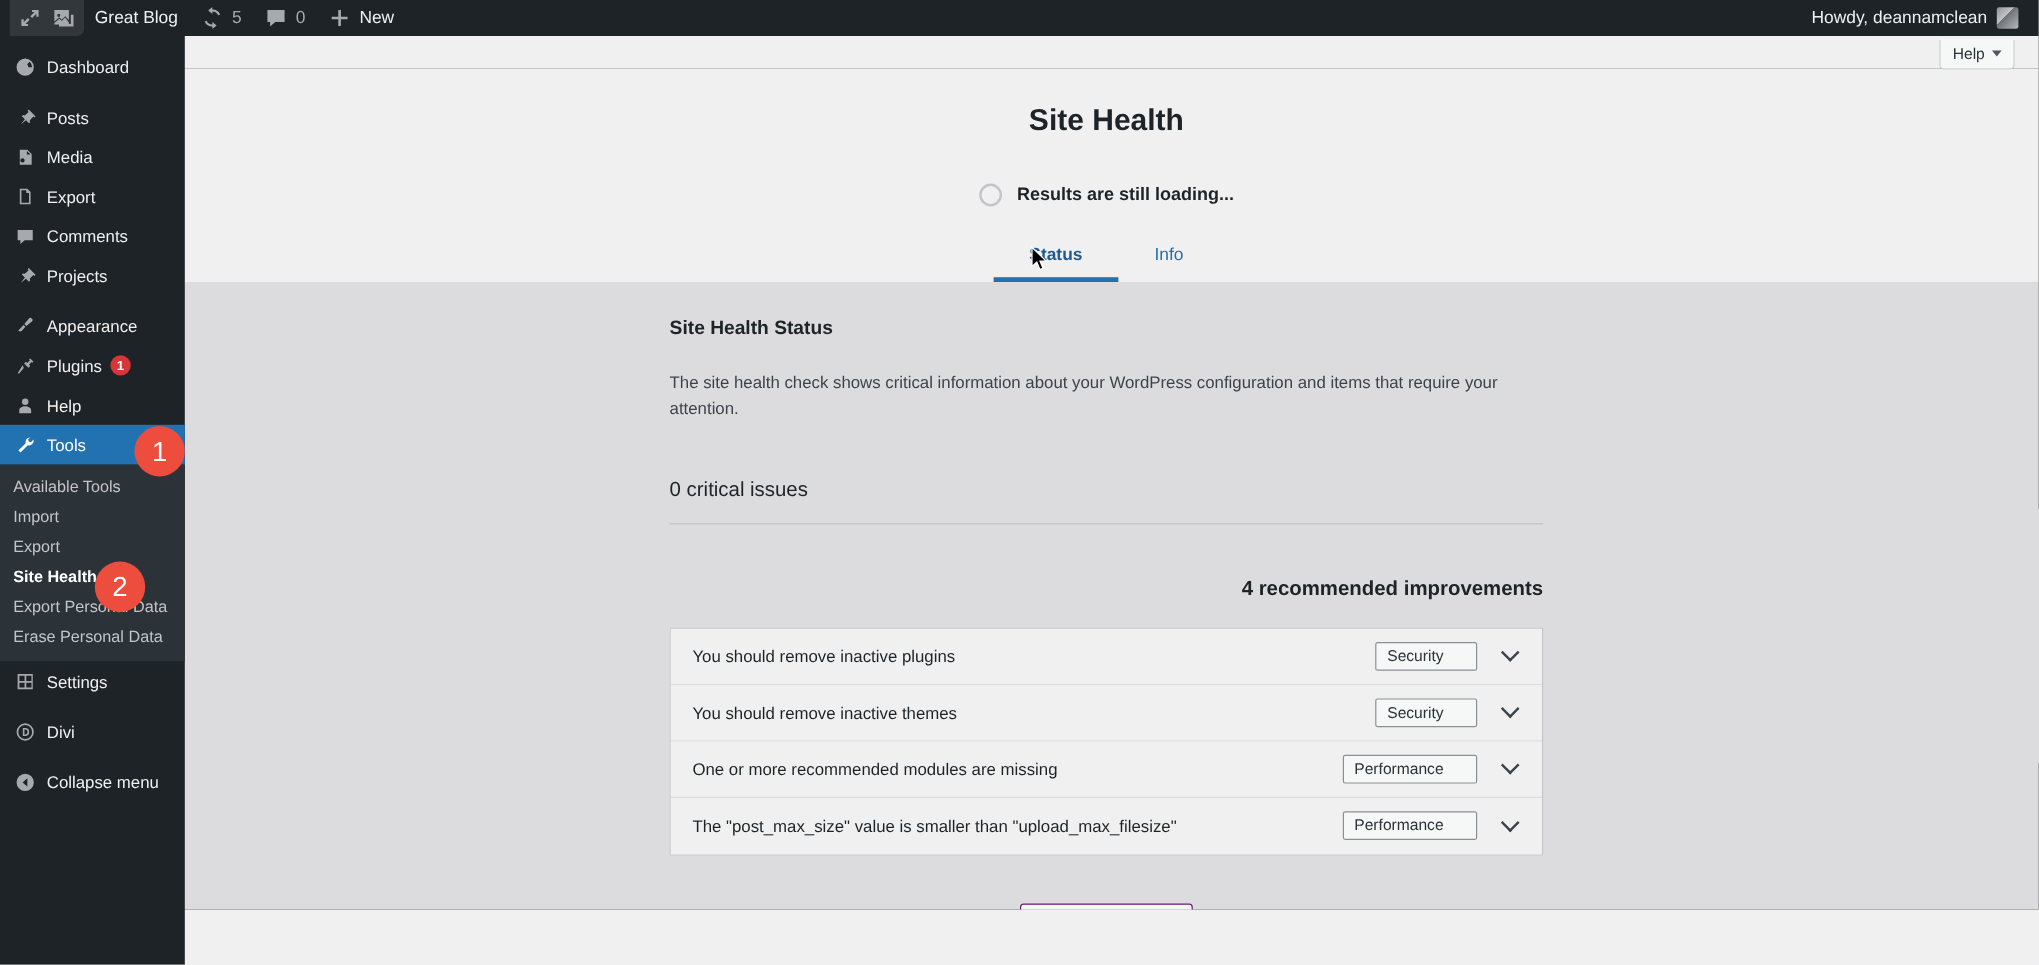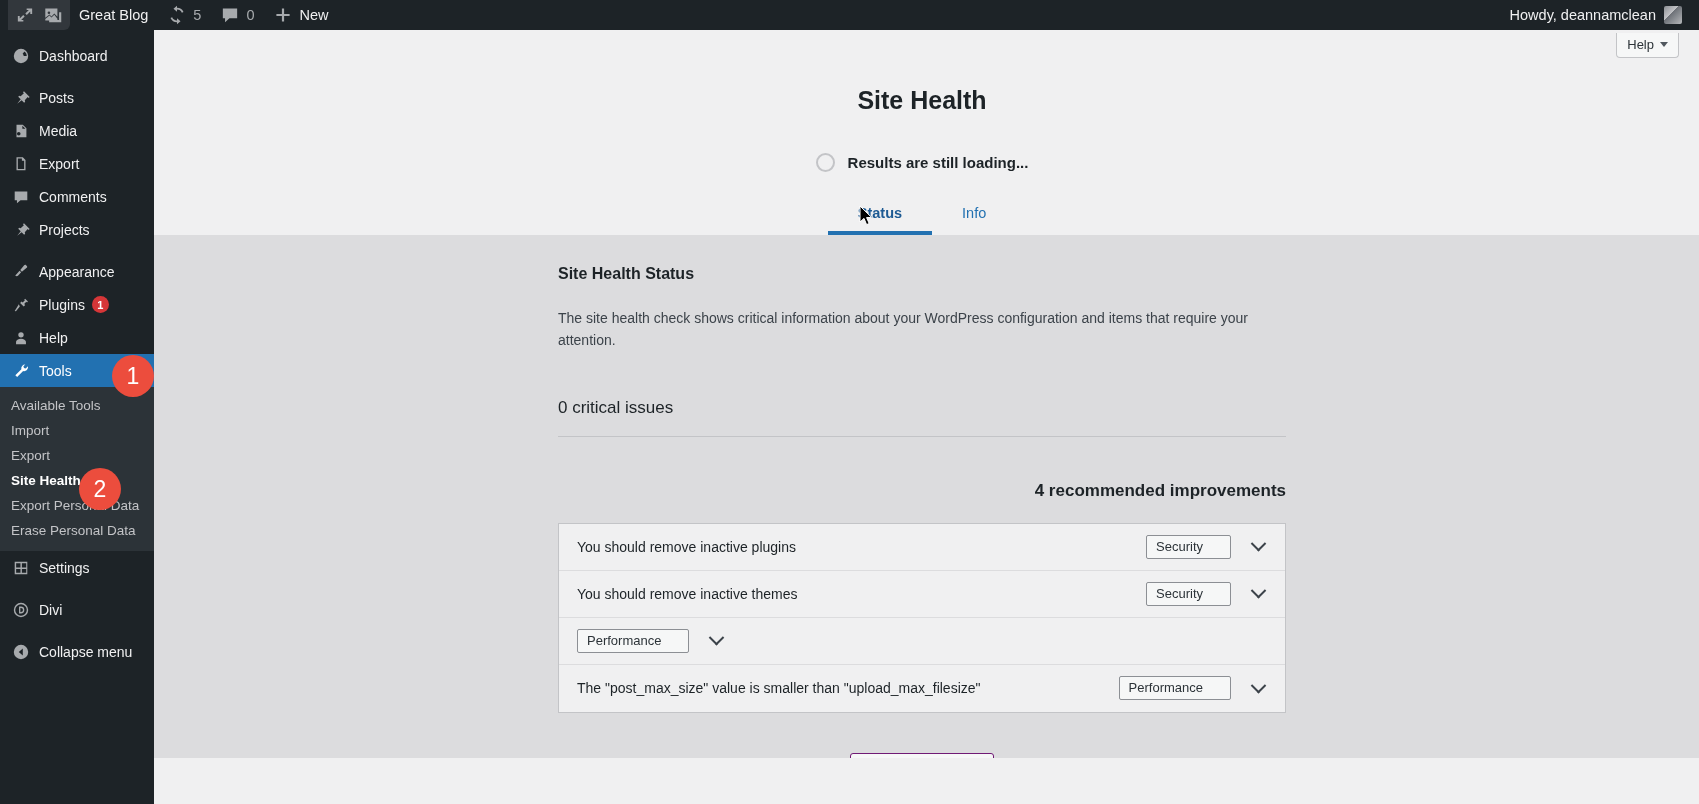--- a/index.html
+++ b/index.html
@@ -519,20 +519,21 @@
 
         <div class="issue-row">
           <span class="issue-label">You should remove inactive themes</span>
           <span class="issue-badge">Security</span>
           <span class="chev-btn">
               <span class="chev"></span>
             </span>
         </div>
 
         <div class="issue-row">
+          <span class="issue-label">One or more recommended modules are missing</span>
           <span class="issue-badge">Performance</span>
           <span class="chev-btn">
               <span class="chev"></span>
             </span>
         </div>
 
         <div class="issue-row">
           <span class="issue-label">The "post_max_size" value is smaller than "upload_max_filesize"</span>
           <span class="issue-badge">Performance</span>
           <span class="chev-btn">

